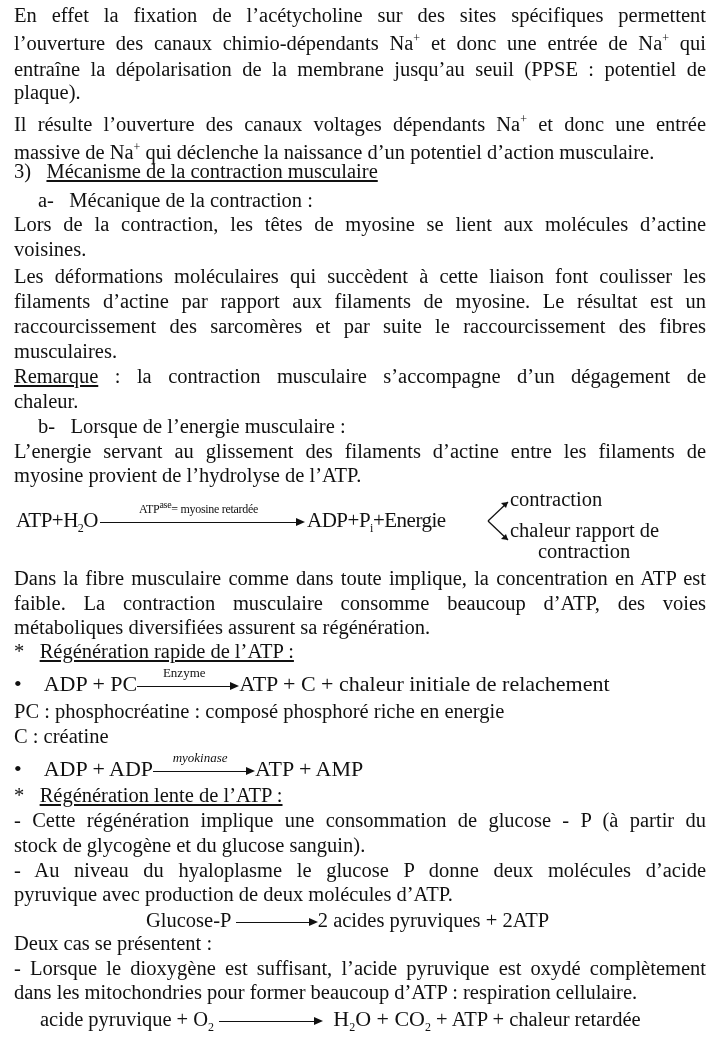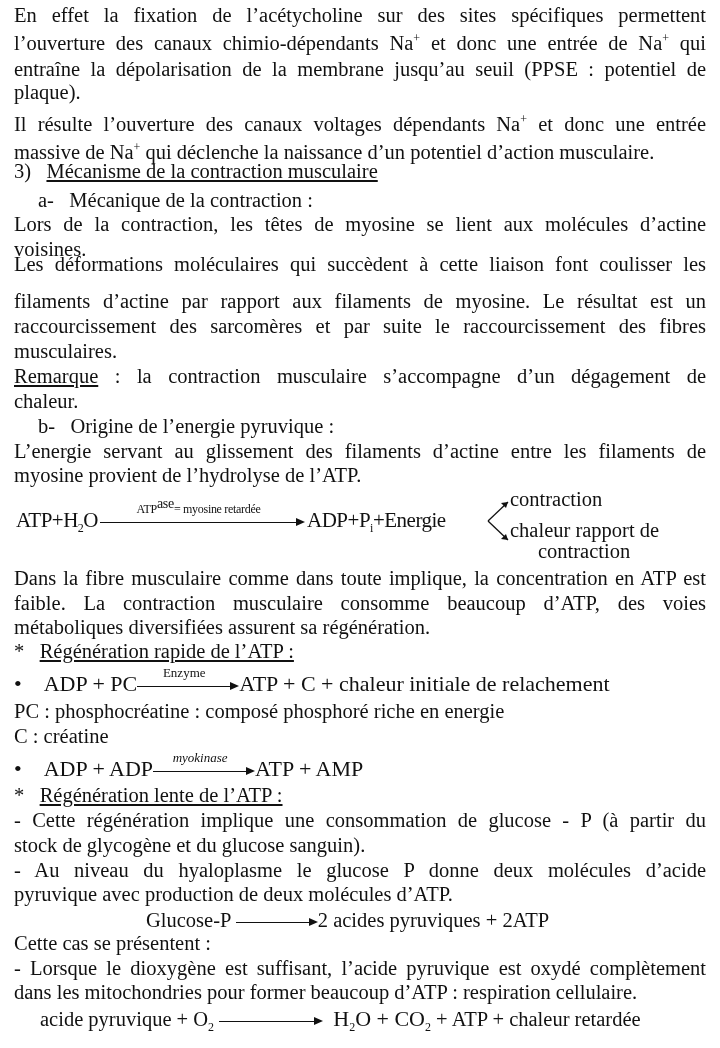--- a/index.html
+++ b/index.html
@@ -28,35 +28,35 @@
 
   <div class="ln j" style="top:112px"><span>Il résulte l’ouverture des canaux voltages dépendants Na</span><sup>+</sup> <span>et donc une entrée</span></div>
   <div class="ln" style="top:140px"><span>massive de Na</span><sup>+</sup> <span>qui déclenche la naissance d’un potentiel d’action musculaire.</span></div>
 
   <div class="ln" style="top:159px"><span>3)</span>&nbsp;&nbsp;&nbsp;<span class="u">Mécanisme de la contraction musculaire</span></div>
   <div class="ln" style="top:188px;left:38px"><span>a-</span>&nbsp;&nbsp;&nbsp;<span>Mécanique de la contraction :</span></div>
 
   <div class="ln j" style="top:212px">Lors de la contraction, les têtes de myosine se lient aux molécules d’actine</div>
   <div class="ln" style="top:237px">voisines.</div>
 
-  <div class="ln j" style="top:252px">Les déformations moléculaires qui succèdent à cette liaison font coulisser les</div>
+  <div class="ln j" style="top:264px">Les déformations moléculaires qui succèdent à cette liaison font coulisser les</div>
   <div class="ln j" style="top:289px">filaments d’actine par rapport aux filaments de myosine. Le résultat est un</div>
   <div class="ln j" style="top:314px">raccourcissement des sarcomères et par suite le raccourcissement des fibres</div>
   <div class="ln" style="top:339px">musculaires.</div>
 
   <div class="ln j" style="top:364px"><span class="u">Remarque</span><span> : la contraction musculaire s’accompagne d’un dégagement de</span></div>
   <div class="ln" style="top:389px">chaleur.</div>
 
-  <div class="ln" style="top:414px;left:38px"><span>b-</span>&nbsp;&nbsp;&nbsp;<span>Origine de l’energie pyruvique :</span></div>
+  <div class="ln" style="top:414px;left:38px"><span>b-</span>&nbsp;&nbsp;&nbsp;<span>Lorsque de l’energie musculaire :</span></div>
 
   <div class="ln j" style="top:439px">L’energie servant au glissement des filaments d’actine entre les filaments de</div>
   <div class="ln" style="top:463px">myosine provient de l’hydrolyse de l’ATP.</div>
 
   <div class="eq" style="top:508px;left:16px;font-size:21px;letter-spacing:-0.5px">
-    <span>ATP+H</span><sub>2</sub><span>O</span><span class="arrow" style="width:205px;height:14px;margin:0 2px"><span class="shaft"></span><span class="head"></span><span class="lbl" style="font-size:12px;letter-spacing:-0.3px"><span>ATP</span><sup style="font-size:14px">ase</sup><span>= myosine retardée</span></span></span><span>ADP+P</span><sub>i</sub><span>+Energie</span>
+    <span>ATP+H</span><sub>2</sub><span>O</span><span class="arrow" style="width:205px;height:14px;margin:0 2px"><span class="shaft"></span><span class="head"></span><span class="lbl" style="font-size:12px;letter-spacing:-0.3px"><span>ATP</span><sup style="font-size:10px">ase</sup><span>= myosine retardée</span></span></span><span>ADP+P</span><sub>i</sub><span>+Energie</span>
   </div>
   <svg style="position:absolute;left:486px;top:498px" width="26" height="46">
     <path d="M2 23 L22 4" stroke="#111" stroke-width="1.3" fill="none"></path>
     <path d="M22 4 L15 5 L20 10 Z" fill="#111"></path>
     <path d="M2 23 L22 42" stroke="#111" stroke-width="1.3" fill="none"></path>
     <path d="M22 42 L15 41 L20 36 Z" fill="#111"></path>
   </svg>
   <div class="eq" style="top:487px;left:510px">contraction</div>
   <div class="eq" style="top:518px;left:510px">chaleur rapport de</div>
   <div class="eq" style="top:539px;left:538px">contraction</div>
@@ -82,21 +82,21 @@
 
   <div class="ln j" style="top:808px">- Cette régénération implique une consommation de glucose - P (à partir du</div>
   <div class="ln" style="top:833px">stock de glycogène et du glucose sanguin).</div>
   <div class="ln j" style="top:858px">- Au niveau du hyaloplasme le glucose  P donne deux molécules d’acide</div>
   <div class="ln" style="top:882px">pyruvique avec production de deux molécules d’ATP.</div>
 
   <div class="eq" style="top:908px;left:146px">
     <span>Glucose-P</span> <span class="arrow" style="width:82px;height:14px"><span class="shaft"></span><span class="head"></span></span><span>2 acides pyruviques + 2ATP</span>
   </div>
 
-  <div class="ln" style="top:931px">Cette cas se présentent :</div>
+  <div class="ln" style="top:931px">Deux cas se présentent :</div>
   <div class="ln j" style="top:956px">- Lorsque le dioxygène est suffisant, l’acide pyruvique est oxydé complètement</div>
   <div class="ln" style="top:980px">dans les mitochondries pour former beaucoup d’ATP : respiration cellulaire.</div>
 
   <div class="eq" style="top:1007px;left:40px">
     <span>acide pyruvique + O</span><sub>2</sub> <span class="arrow" style="width:104px;height:14px;margin-right:10px"><span class="shaft"></span><span class="head"></span></span><span style="font-size:22px"><span>H</span><sub>2</sub><span>O + CO</span><sub>2</sub></span> <span>+ ATP + chaleur retardée</span>
   </div>
 
 </div>
 
 </body></html>

